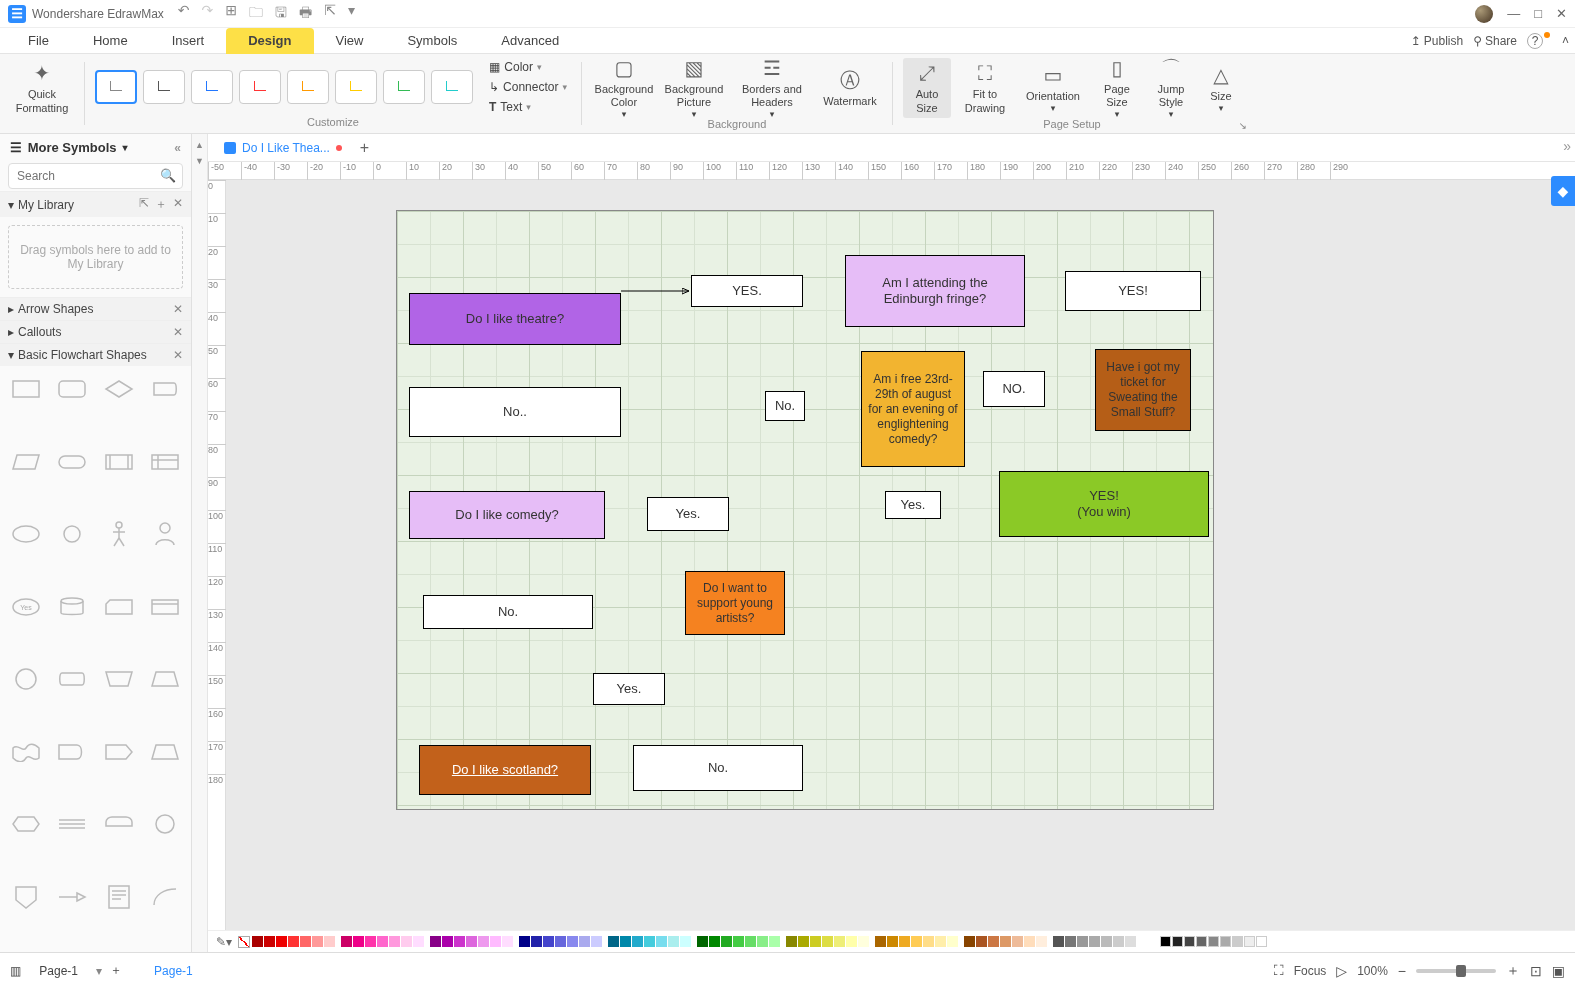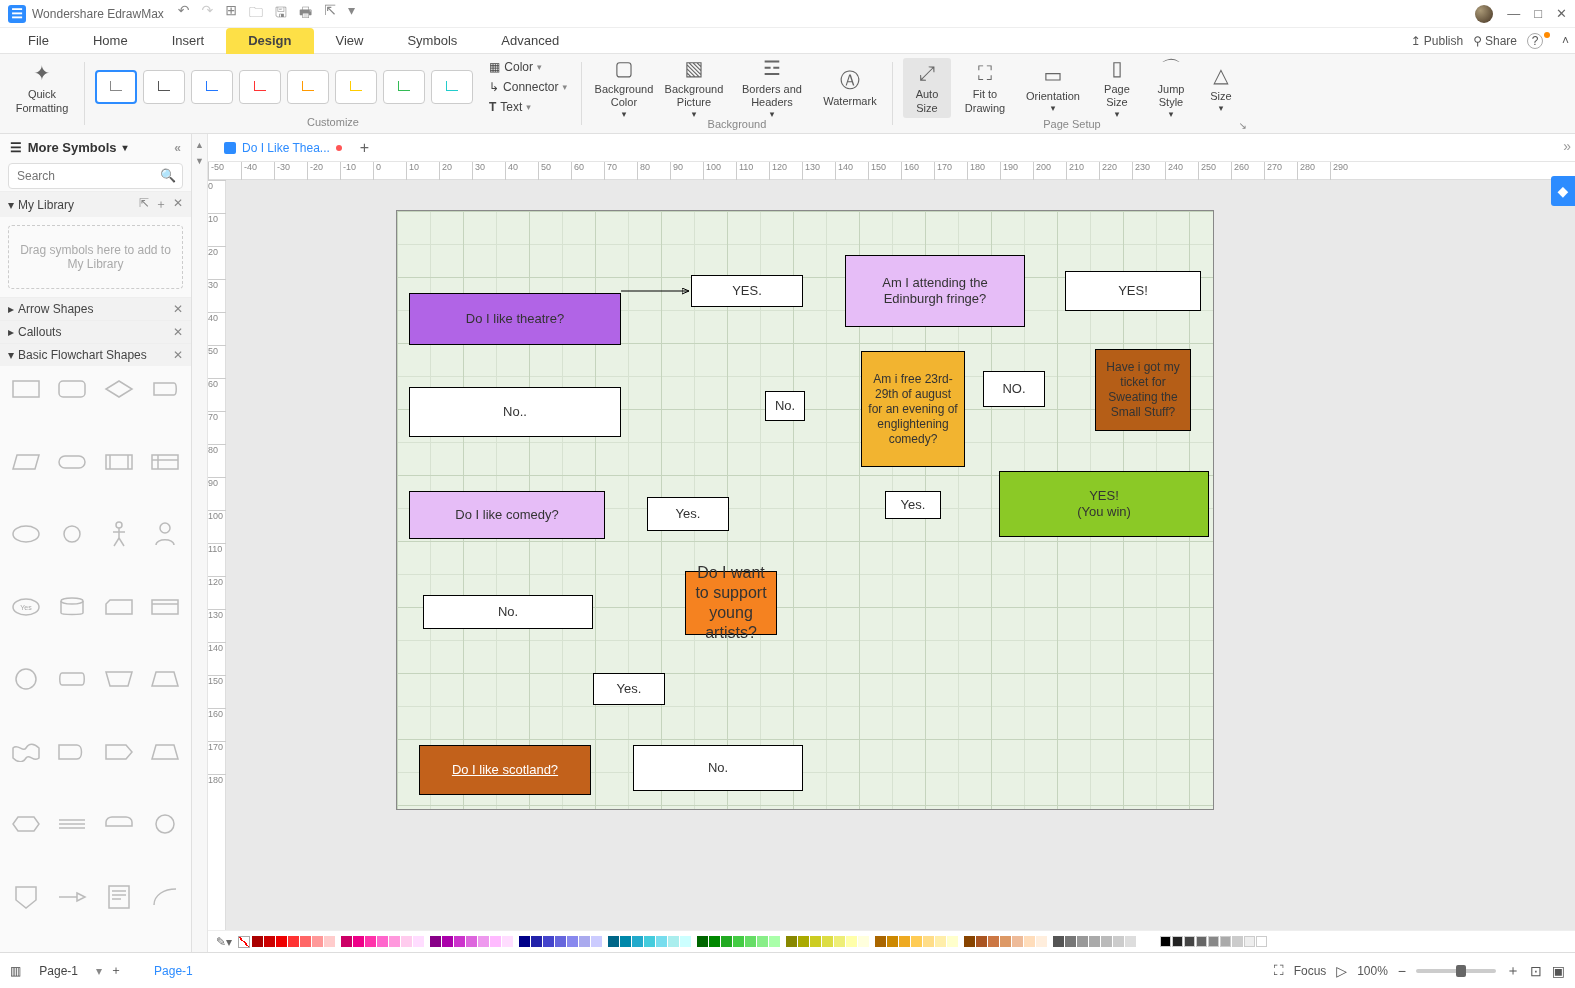--- a/index.html
+++ b/index.html
@@ -671,21 +671,21 @@
           <div class="node white" style="left:586px;top:160px;width:62px;height:36px">NO.</div>
           <div class="node yellow" style="left:464px;top:140px;width:104px;height:116px;font-size:12px">Am i free 23rd-29th of august for an evening of englightening comedy?</div>
           <div class="node white" style="left:368px;top:180px;width:40px;height:30px">No.</div>
           <div class="node white" style="left:12px;top:176px;width:212px;height:50px">No..</div>
           <div class="node lilac" style="left:12px;top:280px;width:196px;height:48px">Do I like comedy?</div>
           <div class="node white" style="left:250px;top:286px;width:82px;height:34px">Yes.</div>
           <div class="node white" style="left:488px;top:280px;width:56px;height:28px">Yes.</div>
           <div class="node green" style="left:602px;top:260px;width:210px;height:66px;white-space:pre-line">YES!
 (You win)</div>
           <div class="node white" style="left:26px;top:384px;width:170px;height:34px">No.</div>
-          <div class="node orange" style="left:288px;top:360px;width:92px;height:64px;font-size:16px">Do I want to support young artists?</div>
+          <div class="node orange" style="left:288px;top:360px;width:100px;height:64px;font-size:12px">Do I want to support young artists?</div>
           <div class="node white" style="left:196px;top:462px;width:72px;height:32px">Yes.</div>
           <div class="node brown" style="left:22px;top:534px;width:172px;height:50px">Do I like scotland?</div>
           <div class="node white" style="left:236px;top:534px;width:170px;height:46px">No.</div>
         </div>
 
       </div>
     </div>
 
     <div class="swatch-bar">
       <span class="sw-dropper">✎▾</span>

